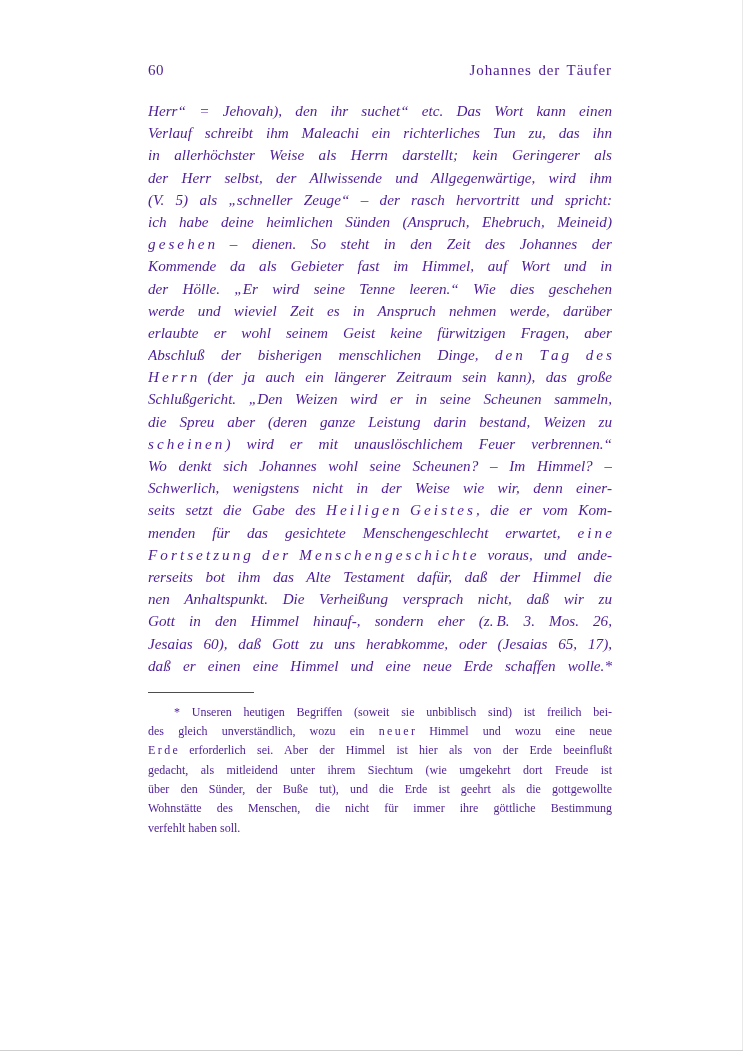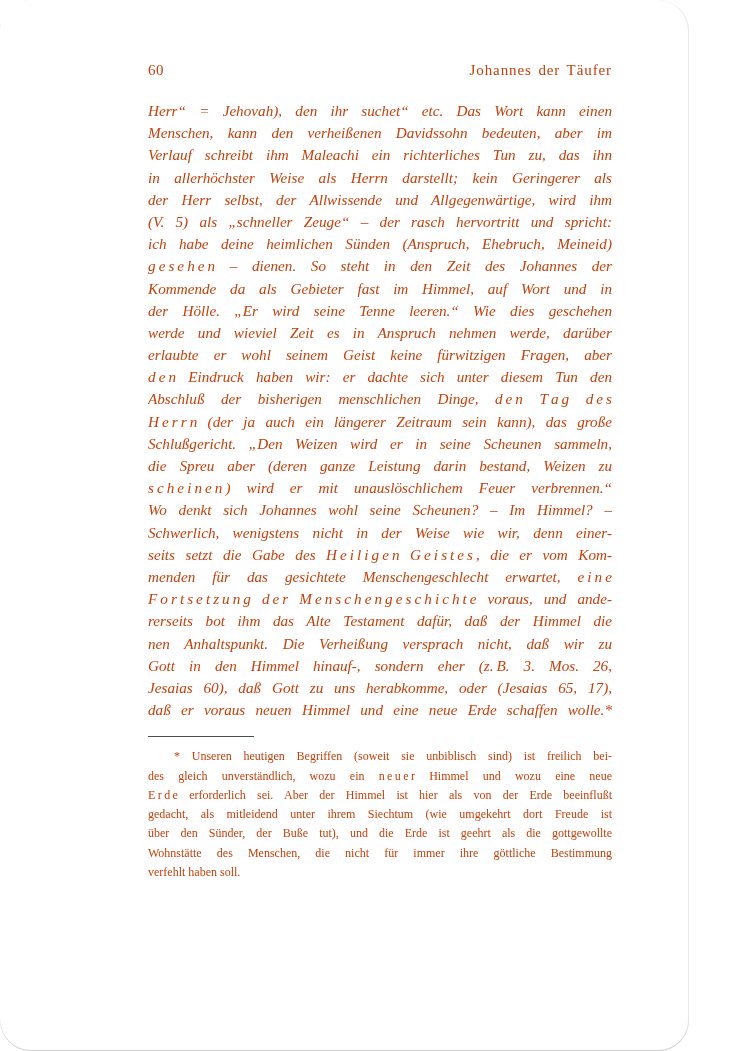--- a/index.html
+++ b/index.html
@@ -2,28 +2,27 @@
 <html><head>
 <meta charset="utf-8">
 <style>
   html, body {
     margin: 0;
     padding: 0;
     background: #ffffff;
   }
   .page {
     position: relative;
-    width: 689px;
+    width: 743px;
     height: 1051px;
     background: #ffffff;
     overflow: hidden;
     box-shadow: inset 0 -1px 0 #cfcfcf, inset -1px 0 0 #e9e9e9;
     font-family: "Liberation Serif", "DejaVu Serif", serif;
-    color: #c2410c;
-    border-radius: 31px;
+    color: #4c1d95;
   }
   .text-column {
     position: absolute;
     left: 148px;
     top: 62px;
     width: 464px;
   }
   .page-header {
     position: relative;
     height: 20px;
@@ -86,47 +85,45 @@
 <div class="page">
   <div class="text-column">
 
     <div class="page-header">
       <span class="page-number">60</span>
       <span class="running-title">Johannes der Täufer</span>
     </div>
 
     <div class="body-block">
         <div class="body-line first-line">Herr“ = Jehovah), den ihr suchet“ etc. Das Wort kann einen</div>
-        <div class="body-line">Menschen, kann den verheißenen Davidssohn bedeuten, aber im</div>
         <div class="body-line">Verlauf schreibt ihm Maleachi ein richterliches Tun zu, das ihn</div>
         <div class="body-line">in allerhöchster Weise als Herrn darstellt; kein Geringerer als</div>
         <div class="body-line">der Herr selbst, der Allwissende und Allgegenwärtige, wird ihm</div>
         <div class="body-line">(V. 5) als „schneller Zeuge“ – der rasch hervortritt und spricht:</div>
         <div class="body-line">ich habe deine heimlichen Sünden (Anspruch, Ehebruch, Meineid)</div>
         <div class="body-line">g e s e h e n – dienen. So steht in den Zeit des Johannes der</div>
         <div class="body-line">Kommende da als Gebieter fast im Himmel, auf Wort und in</div>
         <div class="body-line">der Hölle. „Er wird seine Tenne leeren.“ Wie dies geschehen</div>
         <div class="body-line">werde und wieviel Zeit es in Anspruch nehmen werde, darüber</div>
         <div class="body-line">erlaubte er wohl seinem Geist keine fürwitzigen Fragen, aber</div>
-        <div class="body-line">d e n Eindruck haben wir: er dachte sich unter diesem Tun den</div>
         <div class="body-line">Abschluß der bisherigen menschlichen Dinge, d e n T a g d e s</div>
         <div class="body-line">H e r r n (der ja auch ein längerer Zeitraum sein kann), das große</div>
         <div class="body-line">Schlußgericht. „Den Weizen wird er in seine Scheunen sammeln,</div>
         <div class="body-line">die Spreu aber (deren ganze Leistung darin bestand, Weizen zu</div>
         <div class="body-line">s c h e i n e n ) wird er mit unauslöschlichem Feuer verbrennen.“</div>
         <div class="body-line">Wo denkt sich Johannes wohl seine Scheunen? – Im Himmel? –</div>
         <div class="body-line">Schwerlich, wenigstens nicht in der Weise wie wir, denn einer-</div>
         <div class="body-line">seits setzt die Gabe des H e i l i g e n G e i s t e s , die er vom Kom-</div>
         <div class="body-line">menden für das gesichtete Menschengeschlecht erwartet, e i n e</div>
         <div class="body-line">F o r t s e t z u n g d e r M e n s c h e n g e s c h i c h t e voraus, und ande-</div>
         <div class="body-line">rerseits bot ihm das Alte Testament dafür, daß der Himmel die</div>
         <div class="body-line">nen Anhaltspunkt. Die Verheißung versprach nicht, daß wir zu</div>
         <div class="body-line">Gott in den Himmel hinauf-, sondern eher (z. B. 3. Mos. 26,</div>
         <div class="body-line">Jesaias 60), daß Gott zu uns herabkomme, oder (Jesaias 65, 17),</div>
-        <div class="body-line last-line">daß er voraus neuen Himmel und eine neue Erde schaffen wolle.*</div>
+        <div class="body-line last-line">daß er einen eine Himmel und eine neue Erde schaffen wolle.*</div>
       </div>
 
     <div class="footnote-rule"></div>
 
     <div class="footnote-block">
         <div class="footnote-line first-line">* Unseren heutigen Begriffen (soweit sie unbiblisch sind) ist freilich bei-</div>
         <div class="footnote-line">des gleich unverständlich, wozu ein n e u e r Himmel und wozu eine neue</div>
         <div class="footnote-line">E r d e erforderlich sei. Aber der Himmel ist hier als von der Erde beeinflußt</div>
         <div class="footnote-line">gedacht, als mitleidend unter ihrem Siechtum (wie umgekehrt dort Freude ist</div>
         <div class="footnote-line">über den Sünder, der Buße tut), und die Erde ist geehrt als die gottgewollte</div>

